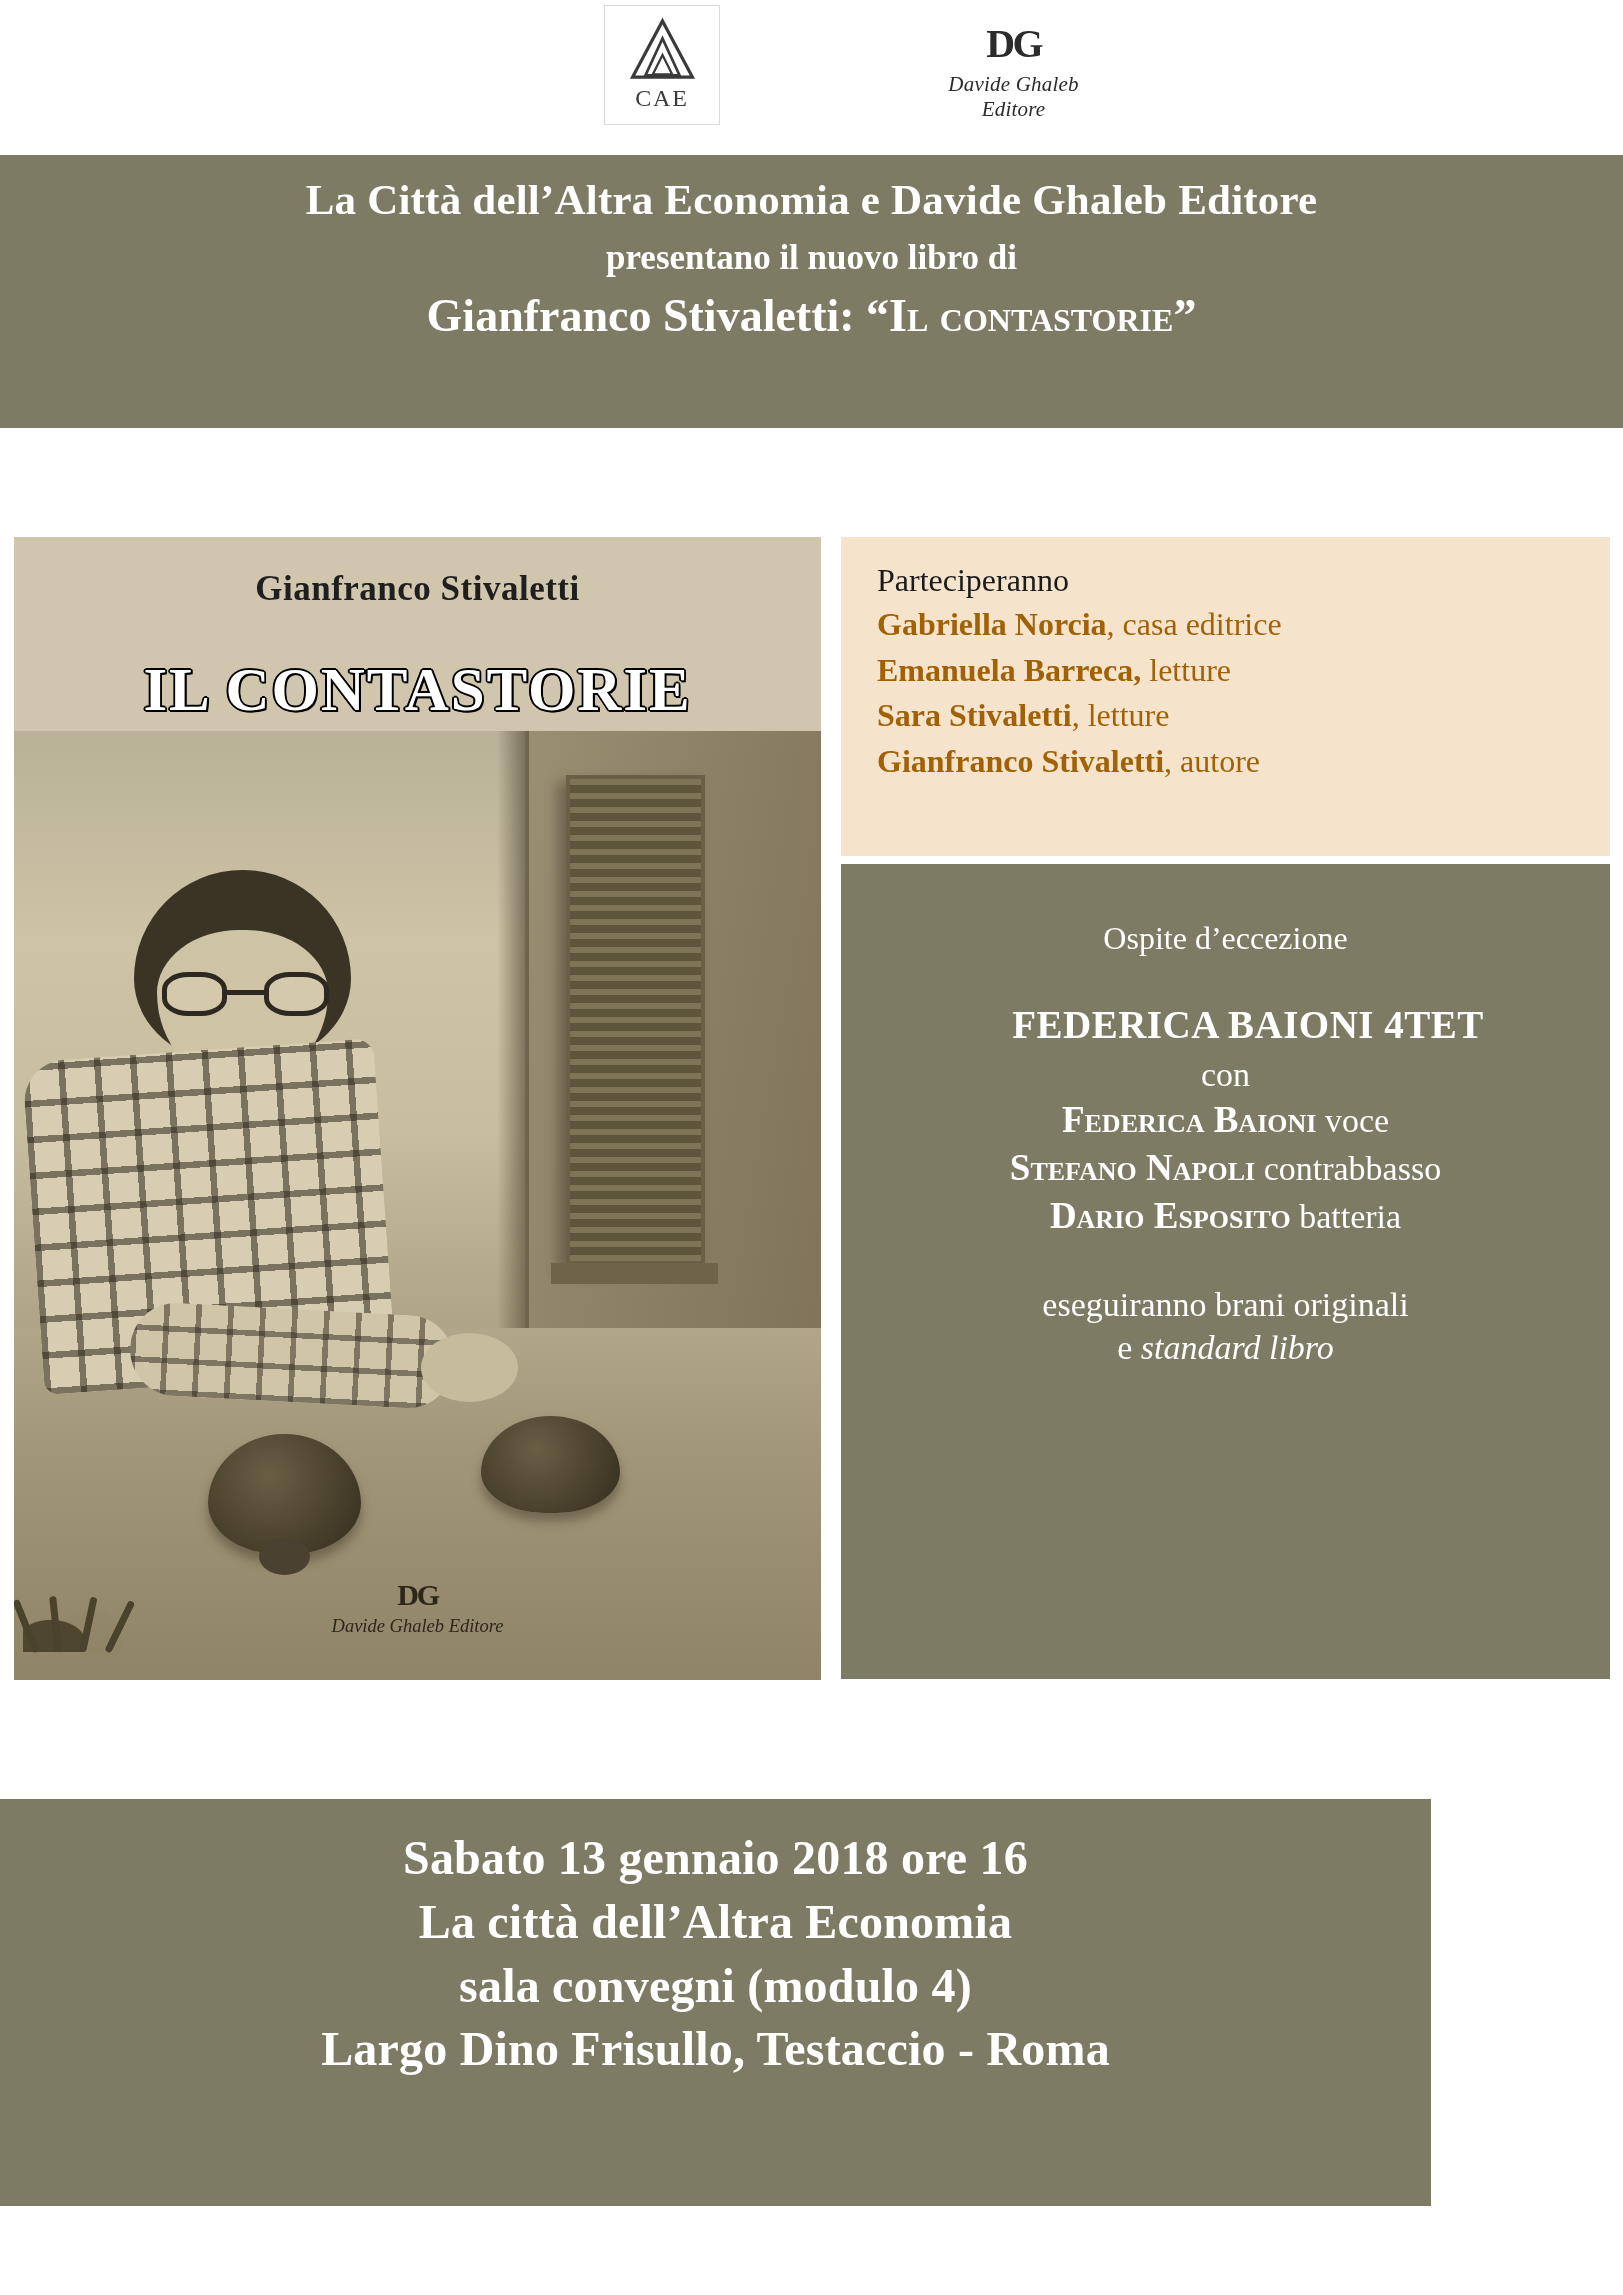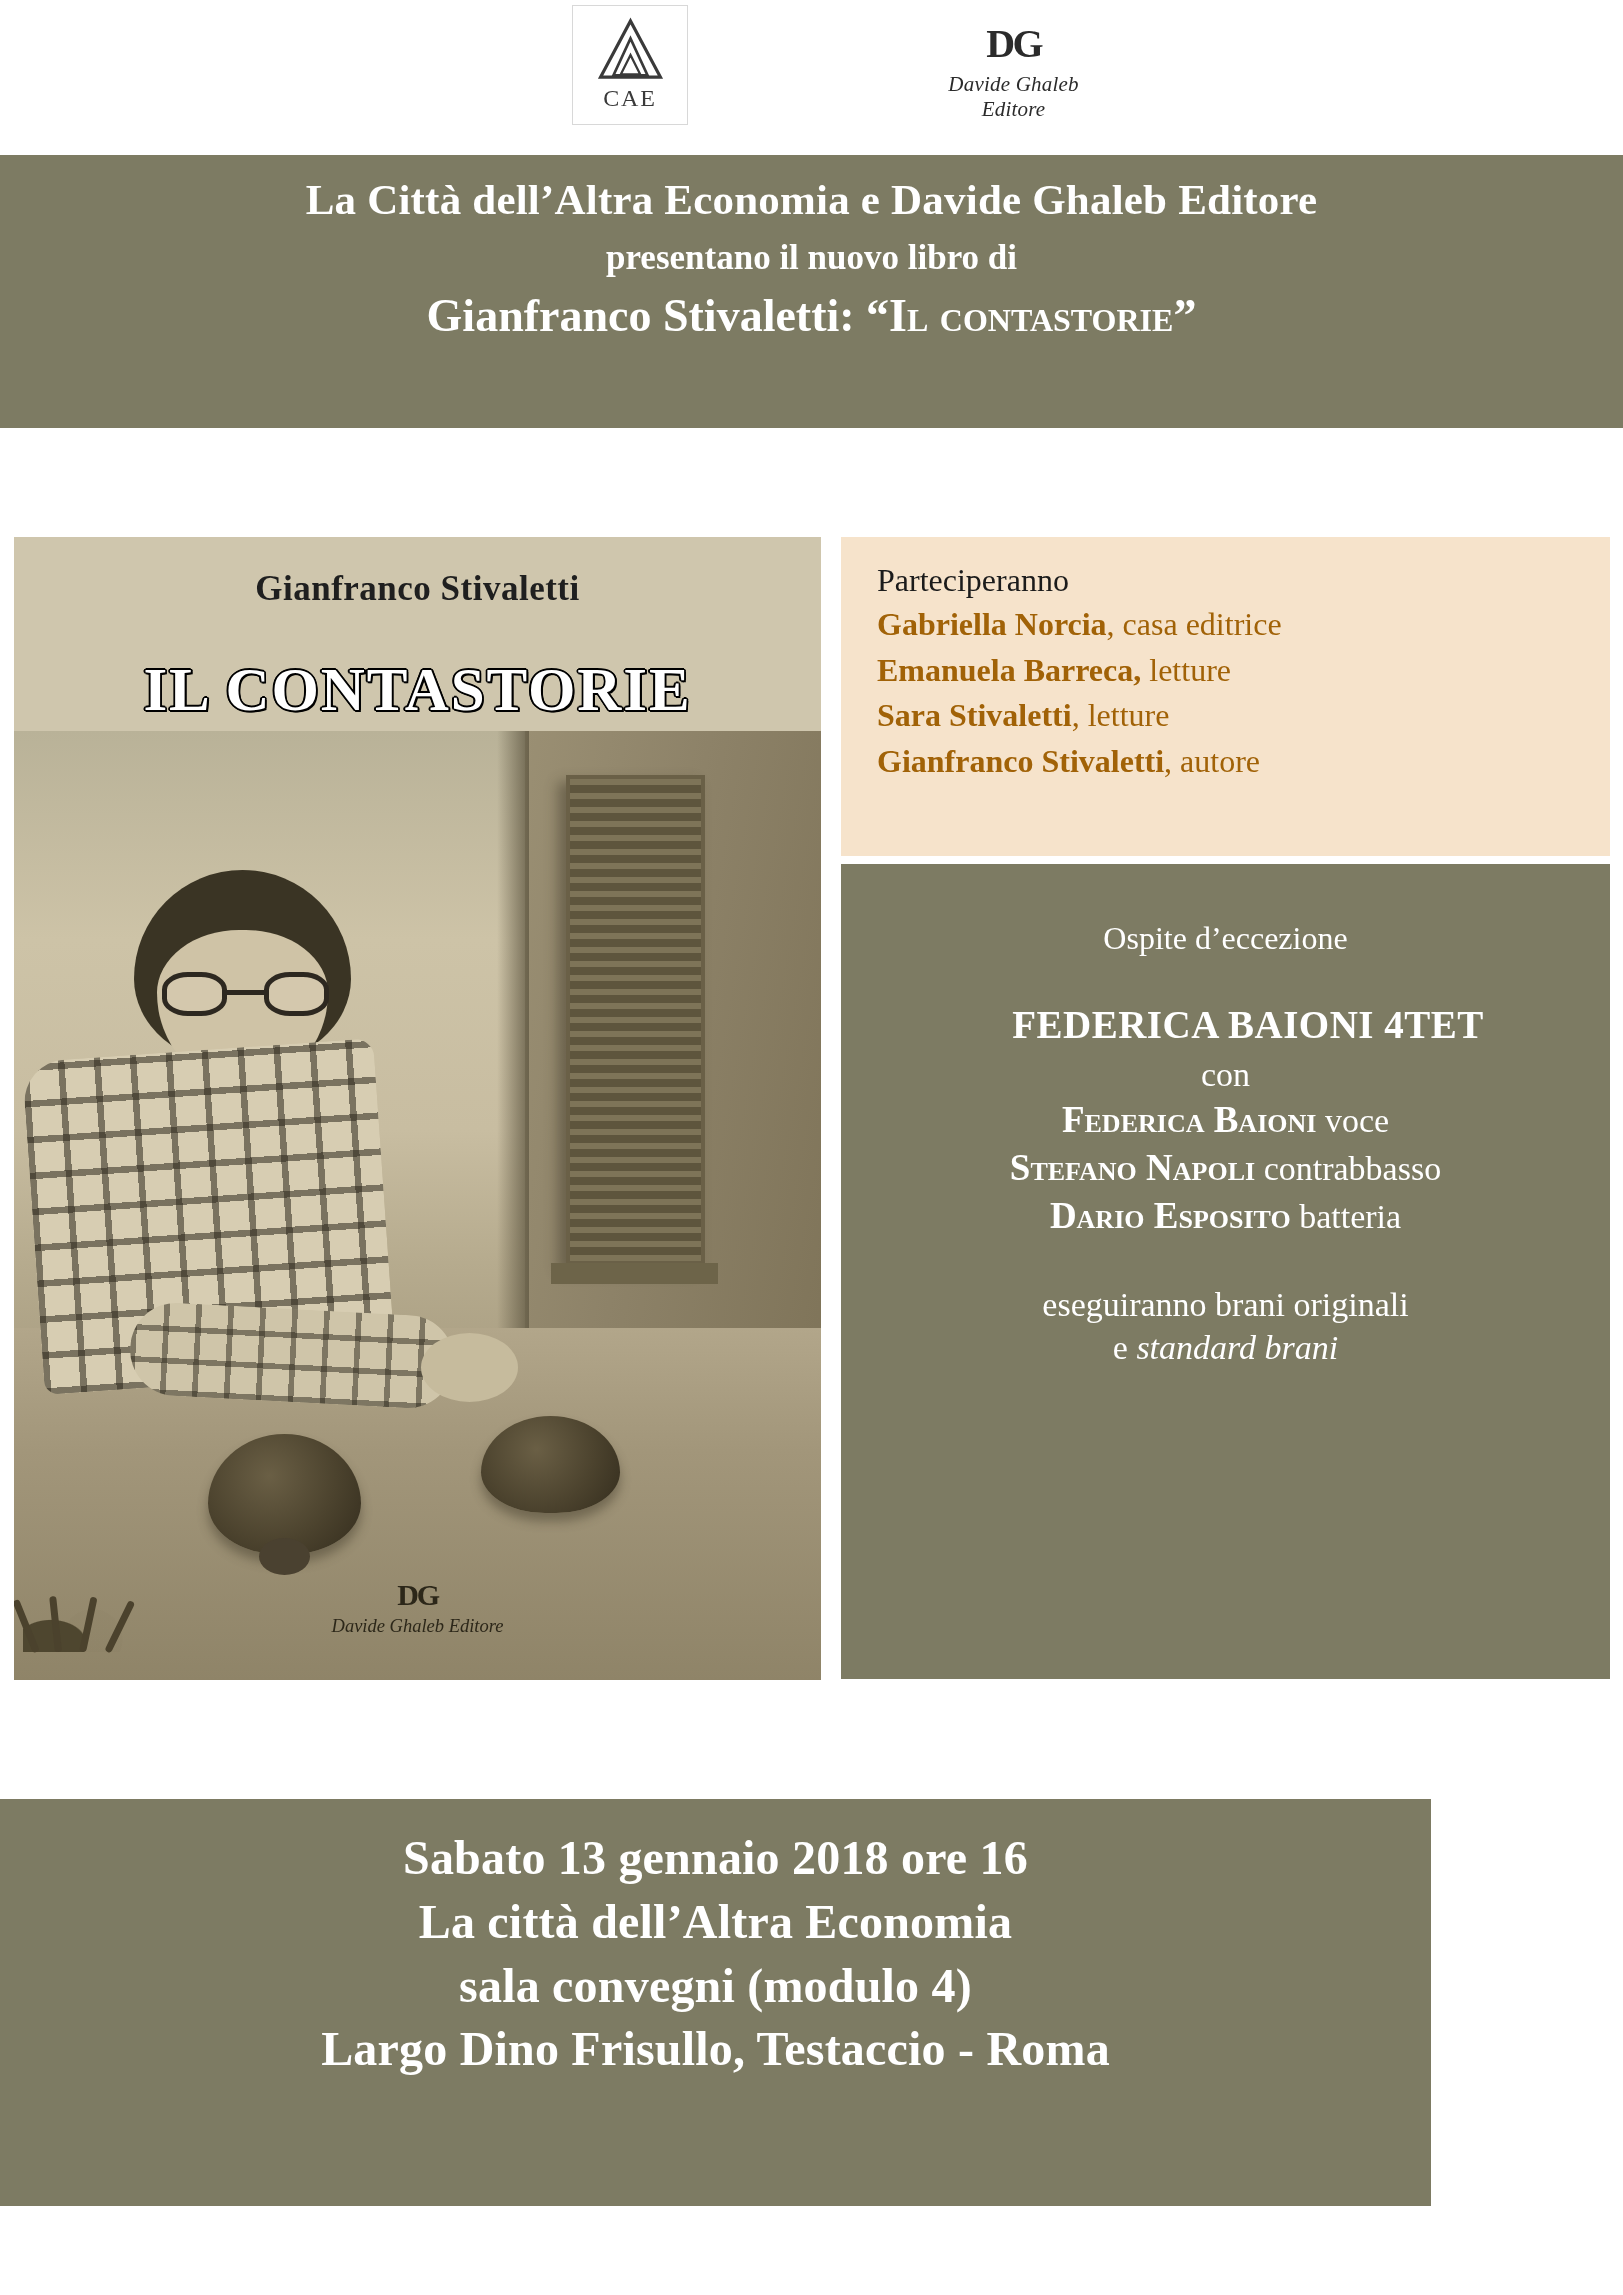--- a/index.html
+++ b/index.html
@@ -18,21 +18,21 @@
 
   
   .logo-strip {
     position: absolute;
     left: 0; top: 0;
     width: 1623px;
     height: 153px;
   }
   .logo-cae {
     position: absolute;
-    left: 572px; top: 4.6px;
+    left: 604px; top: 4.6px;
     width: 116px; height: 120px;
     border: 1.4px solid #d8d8d8;
     box-sizing: border-box;
     display: flex;
     flex-direction: column;
     align-items: center;
     justify-content: center;
   }
   .logo-cae svg { display: block; }
   .logo-cae-text {
@@ -485,21 +485,21 @@
   <div class="g-member">
     <span class="nm">Stefano Napoli</span><span> contrabbasso</span>
   </div>
   <div class="g-member">
     <span class="nm">Dario Esposito</span><span> batteria</span>
   </div>
 
   <div class="g-perform">
     <div>eseguiranno brani originali</div>
     <div>
-      <span>e </span><i>standard brani</i>
+      <span>e </span><i>standard libro</i>
     </div>
   </div>
 </div>
 
 <div class="footer-band">
   <div class="f-line">Sabato 13 gennaio 2018 ore 16</div>
   <div class="f-line">La città dell’Altra Economia</div>
   <div class="f-line">sala convegni (modulo 4)</div>
   <div class="f-line">Largo Dino Frisullo, Testaccio - Roma</div>
 </div>

